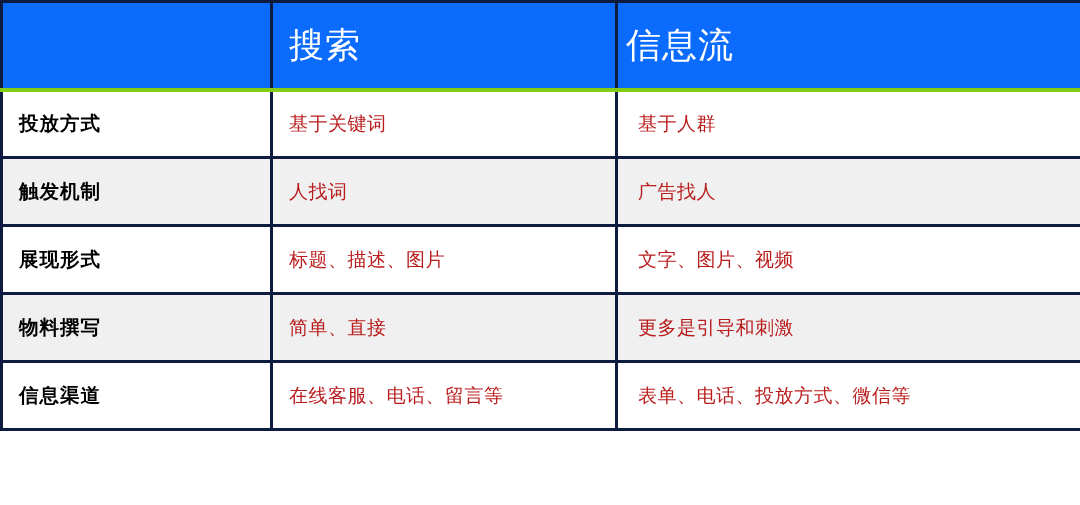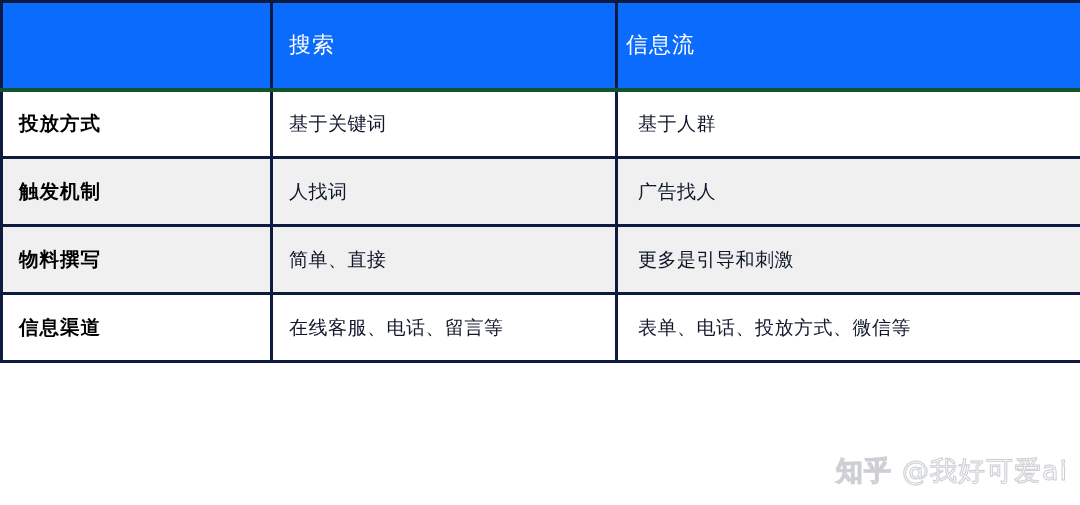--- a/index.html
+++ b/index.html
@@ -38,43 +38,43 @@
 
   
   .cmp-table thead th {
     background: #0b6bfc;
     height: 88px;
     padding: 0 0 0 16px;
     margin: 0;
     text-align: left;
     vertical-align: middle;
     color: #ffffff;
-    font-size: 22px;
+    font-size: 35px;
     font-weight: 400;
     letter-spacing: 1px;
     border-top: 3px solid #0d1b3e;
-    border-bottom: 4px solid #14532d;
+    border-bottom: 4px solid #84cc16;
     border-right: 3px solid #0d1b3e;
     box-sizing: border-box;
   }
   .cmp-table thead th.h-first {
     border-left: 3px solid #0d1b3e;
   }
   .cmp-table thead th.h-last {
     border-right: 0;
     padding-left: 8px;
   }
 
   
   .cmp-table tbody td {
     height: 68px;
     padding: 0 0 0 16px;
     vertical-align: middle;
     font-size: 19px;
-    color: #0f172a;
+    color: #b91c1c;
     letter-spacing: 0.5px;
     border-bottom: 3px solid #0d1b3e;
     border-right: 3px solid #0d1b3e;
     box-sizing: border-box;
     background-clip: padding-box;
   }
   .cmp-table tbody td.col-last {
     border-right: 0;
     padding-left: 20px;
   }
@@ -139,35 +139,36 @@
         <td>基于关键词</td>
         <td class="col-last">基于人群</td>
       </tr>
 
       <tr class="row-even">
         <td class="col-first">触发机制</td>
         <td>人找词</td>
         <td class="col-last">广告找人</td>
       </tr>
 
+      <tr class="row-odd">
+        <td class="col-first">展现形式</td>
+        <td>标题、描述、图片</td>
+        <td class="col-last">文字、图片、视频</td>
+      </tr>
 
       <tr class="row-even">
         <td class="col-first">物料撰写</td>
         <td>简单、直接</td>
         <td class="col-last">更多是引导和刺激</td>
       </tr>
 
       <tr class="row-odd">
         <td class="col-first">信息渠道</td>
         <td>在线客服、电话、留言等</td>
         <td class="col-last">表单、电话、投放方式、微信等</td>
       </tr>
 
 
     </tbody>
   </table>
 
-  <div class="watermark">
-    <span class="wm-logo">知乎</span>
-    <span class="wm-handle">@我好可爱ai</span>
-  </div>
 
 </div>
 
 </body></html>

